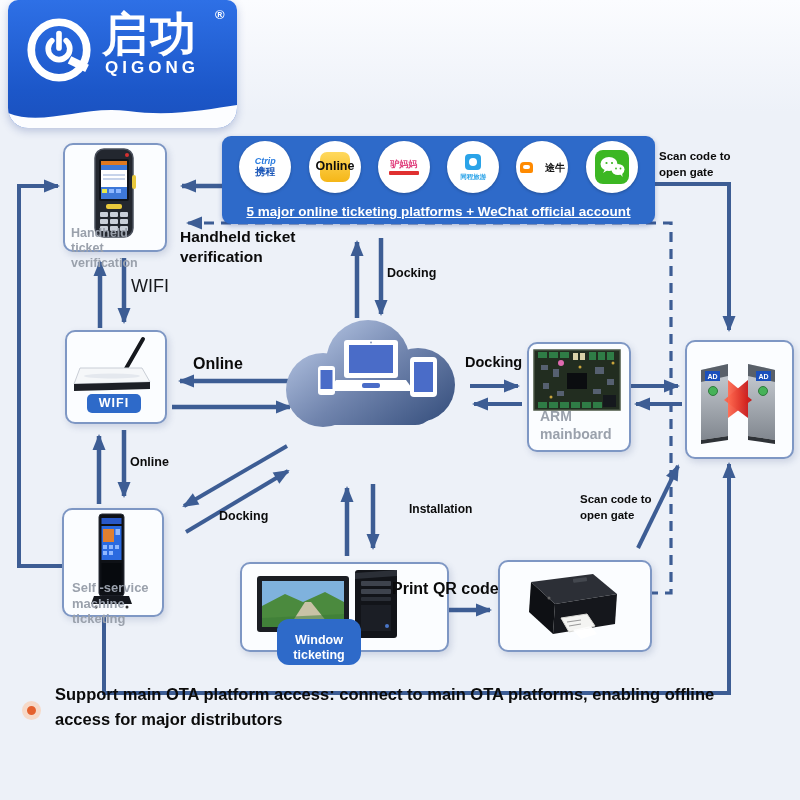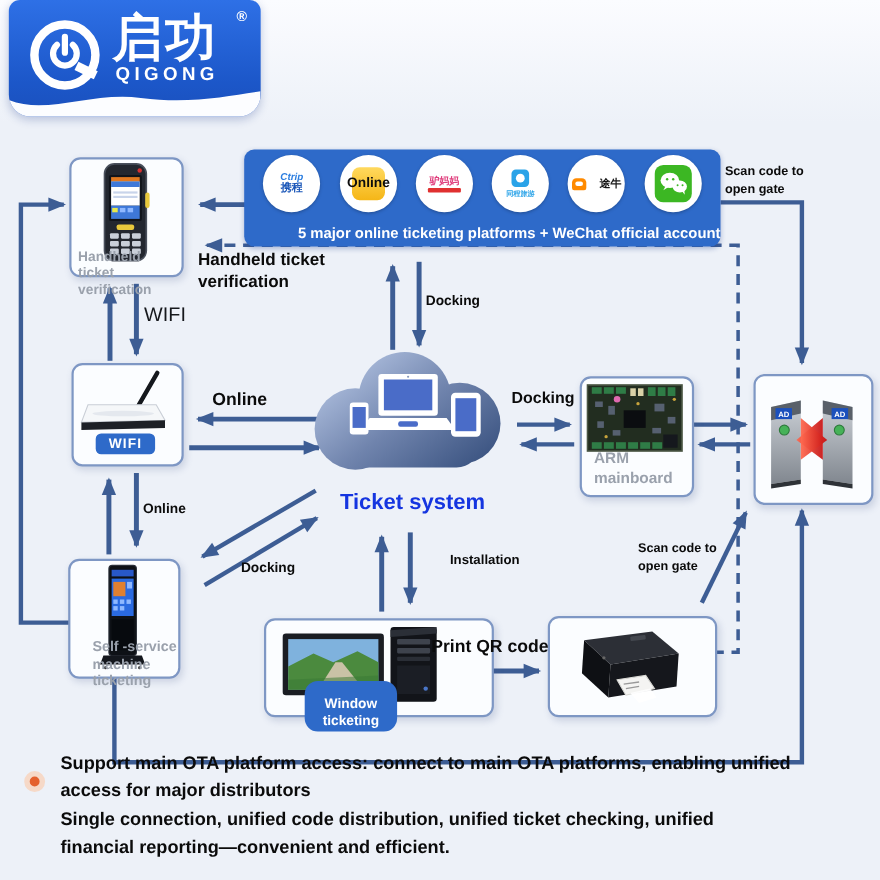--- a/index.html
+++ b/index.html
@@ -5,31 +5,31 @@
   html,body{margin:0;padding:0;}
   body{font-family:"Liberation Sans",sans-serif;}
   .canvas{position:relative;width:800px;height:800px;background:linear-gradient(180deg,#fbfcff 0%,#edf1f8 14%,#edf1f8 100%);overflow:hidden;}
   .connectors{position:absolute;left:0;top:0;z-index:1;}
   .node{position:absolute;background:#fbfdff;border:2px solid #7e97c4;border-radius:10px;box-shadow:2px 3px 7px rgba(70,90,140,.2);z-index:2;overflow:visible;}
   .devwrap{position:absolute;z-index:3;}
   .lbl{position:absolute;z-index:4;color:#0b0b0b;font-weight:bold;}
   .graylbl{position:absolute;z-index:4;color:#9aa1ac;font-weight:bold;}
   .badge{position:absolute;background:#2e6ac9;color:#fff;font-weight:bold;text-align:center;z-index:4;border-radius:5px;}
   
-  .logo{position:absolute;left:8px;top:0;width:229px;height:106px;background:linear-gradient(180deg,#2e70e6 0%,#1c57c9 70%,#1a50bd 100%);border-radius:10px 10px 20px 20px;z-index:5;box-shadow:0 3px 8px rgba(30,60,140,.25);overflow:hidden;}
+  .logo{position:absolute;left:8px;top:0;width:229px;height:128px;background:linear-gradient(180deg,#2e70e6 0%,#1c57c9 70%,#1a50bd 100%);border-radius:10px 10px 20px 20px;z-index:5;box-shadow:0 3px 8px rgba(30,60,140,.25);overflow:hidden;}
   .logo-power{position:absolute;left:14px;top:13px;}
   .logo-cn{position:absolute;left:94px;top:4px;color:#fff;font-size:46px;font-weight:bold;letter-spacing:2px;}
   .logo-reg{position:absolute;left:207px;top:7px;color:#fff;font-size:13px;font-weight:bold;}
   .logo-en{position:absolute;left:97px;top:58px;color:#fff;font-size:17px;font-weight:bold;letter-spacing:4px;}
   .logo-wave{position:absolute;left:0;bottom:-1px;}
   
   .pbar{position:absolute;left:222px;top:136px;width:433px;height:88px;background:#2e6ac9;border-radius:9px;z-index:2;box-shadow:0 2px 5px rgba(30,60,140,.3);}
   .pcircles{position:absolute;left:0;top:5px;width:100%;display:flex;justify-content:space-evenly;align-items:center;}
   .pcircle{width:52px;height:52px;border-radius:50%;background:#fff;display:flex;flex-direction:column;align-items:center;justify-content:center;box-shadow:0 1px 3px rgba(0,0,0,.25);overflow:hidden;}
-  .pcaption{position:absolute;left:0;bottom:5px;width:100%;text-align:right;color:#fff;font-weight:bold;font-size:13.5px;}
+  .pcaption{position:absolute;left:0;bottom:5px;width:100%;text-align:center;color:#fff;font-weight:bold;font-size:13.5px;text-decoration:underline;}
   .mt-overlay{position:absolute;left:113px;top:23px;transform:translateX(-50%);z-index:6;font-weight:bold;font-size:12.5px;color:#0d0d0d;white-space:nowrap;}
   .ctrip-top{font-size:9px;font-weight:bold;color:#2a7de0;font-style:italic;line-height:10px;}
   .ctrip-bot{font-size:10px;font-weight:bold;color:#1a56b8;line-height:12px;font-family:Liberation Serif, serif;}
   .mt-square{width:30px;height:30px;border-radius:7px;background:linear-gradient(180deg,#ffd95e,#f5b617);}
   .lv-label{font-size:9px;font-weight:bold;color:#e0407e;line-height:10px;}
   .lv-bar{width:30px;height:4px;background:#e03030;margin-top:2px;border-radius:1px;}
   .tc-icon{width:16px;height:16px;border-radius:4px;background:#2aa3e8;position:relative;}
   .tc-icon::after{content:"";position:absolute;left:4px;top:4px;width:8px;height:8px;border-radius:50%;background:#fff;}
   .tc-label{font-size:6.5px;font-weight:bold;color:#2aa3e8;line-height:8px;margin-top:3px;}
   .tn-row{display:flex;align-items:center;gap:12px;}
@@ -309,34 +309,32 @@
     <path d="M28,20 L52,42 L50,72 L26,50 Z" fill="#0e1014"></path>
     <rect x="70" y="16" width="14" height="4" rx="1" fill="#44484f" transform="rotate(-7 77 18)"></rect>
     <circle cx="46" cy="36" r="1.5" fill="#666"></circle>
     <path d="M58,56 L84,52 L92,64 L66,70 Z" fill="#f4f4f2" stroke="#d8d8d4"></path>
     <path d="M64,60 l14,-2 M66,64 l12,-2" stroke="#999" stroke-width="1.2"></path>
     <path d="M70,68 L88,64 L94,72 L78,77 Z" fill="#fff" opacity=".92"></path>
   </svg>
 
   <div class="graylbl" style="left:71px;top:226px;width:88px;font-size:12.5px;line-height:15px;">Handheld ticket verification</div>
   <div class="badge" style="left:87px;top:394px;width:54px;height:19px;font-size:12.5px;line-height:19px;letter-spacing:1px;">WIFI</div>
-  <div class="cloud-label">Ticket system</div>
   <div class="graylbl" style="left:540px;top:407px;width:90px;font-size:14px;line-height:18px;">ARM mainboard</div>
-  <div class="graylbl" style="left:84px;top:580px;width:86px;font-size:13px;line-height:15.5px;">Self -service machine ticketing</div>
+  <div class="graylbl" style="left:72px;top:580px;width:86px;font-size:13px;line-height:15.5px;">Self -service machine ticketing</div>
   <div class="badge" style="left:277px;top:619px;width:84px;height:32px;font-size:12.5px;line-height:15px;border-radius:12px;padding-top:14px;">Window ticketing</div>
 
   <div class="lbl" style="left:180px;top:227px;width:150px;font-size:15.5px;line-height:19.5px;">Handheld ticket verification</div>
   <div class="lbl" style="left:131px;top:276px;font-size:18px;font-weight:normal;color:#16181c;">WIFI</div>
   <div class="lbl" style="left:193px;top:355px;font-size:16px;">Online</div>
   <div class="lbl" style="left:387px;top:266px;font-size:12.5px;">Docking</div>
   <div class="lbl" style="left:465px;top:354px;font-size:14.5px;">Docking</div>
   <div class="lbl" style="left:659px;top:148px;width:92px;font-size:11.5px;line-height:16px;">Scan code to open gate</div>
   <div class="lbl" style="left:580px;top:491px;width:92px;font-size:11.5px;line-height:16px;">Scan code to open gate</div>
   <div class="lbl" style="left:130px;top:455px;font-size:12.5px;">Online</div>
   <div class="lbl" style="left:219px;top:509px;font-size:12.5px;">Docking</div>
   <div class="lbl" style="left:365px;top:502px;font-size:12px;padding-left:44px;">Installation</div>
   <div class="lbl" style="left:392px;top:580px;font-size:16px;">Print QR code</div>
 
   <span class="bullet"></span>
-  <p class="fp" style="left:55px;top:682px;width:710px;margin:0;">Support main OTA platform access: connect to main OTA platforms, enabling unified access for major distributors</p>
-  <p class="fp" style="left:55px;top:733px;width:620px;margin:0;">Single connection, unified code distribution, unified ticket checking, unified financial reporting—convenient and efficient.</p>
+  <p class="fp" style="left:55px;top:682px;width:710px;margin:0;">Support main OTA platform access: connect to main OTA platforms, enabling offline access for major distributors</p>
 
 </div>
 
 </body></html>

